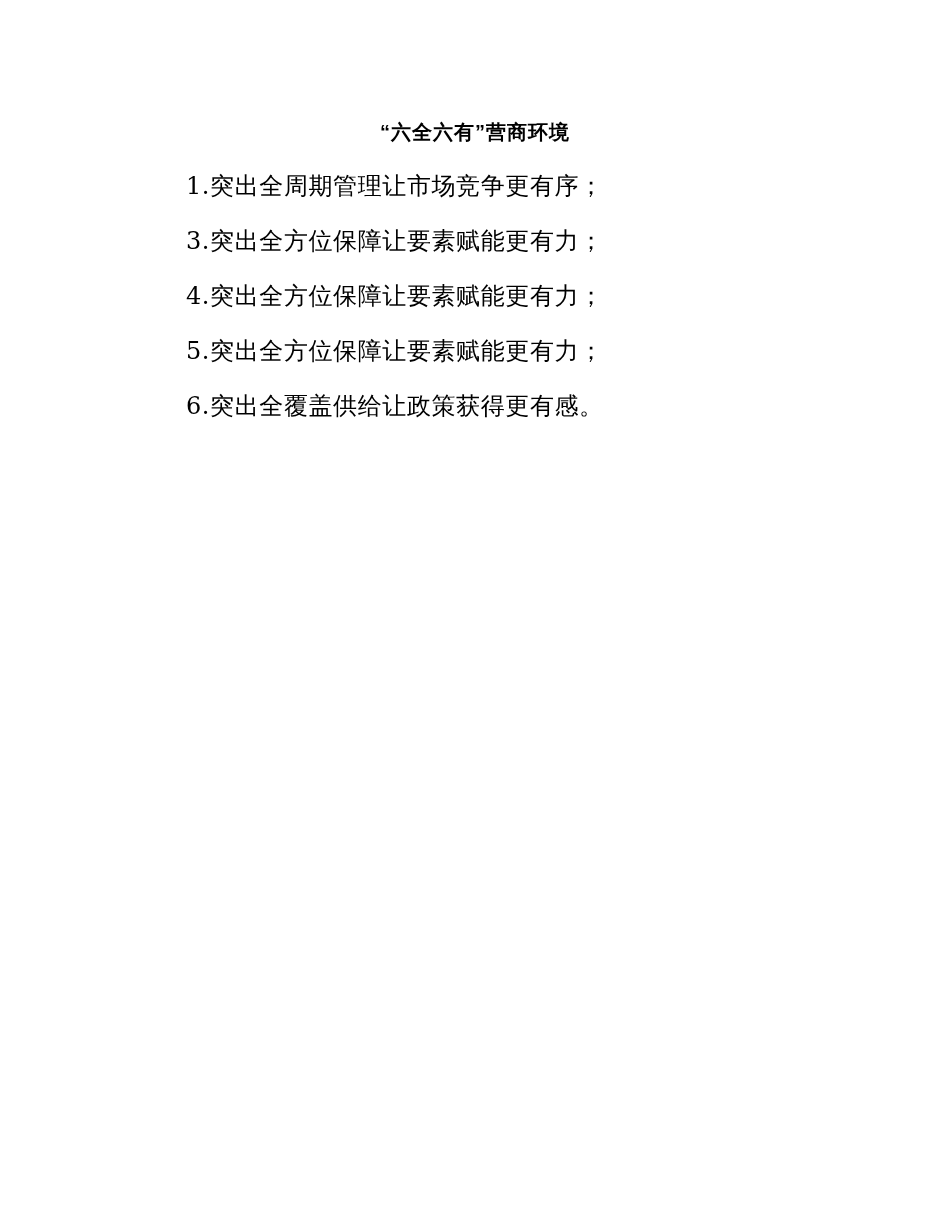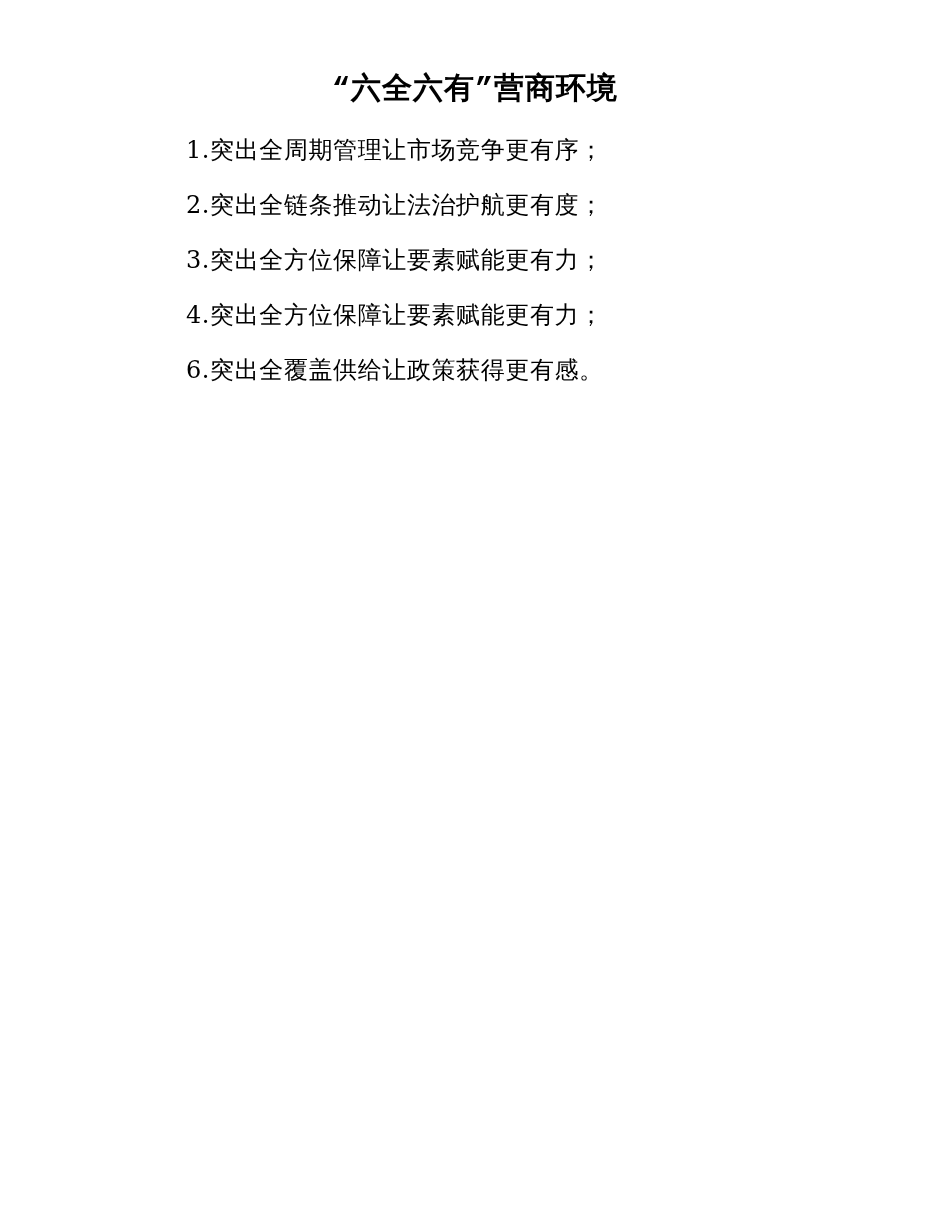--- a/index.html
+++ b/index.html
@@ -17,26 +17,26 @@
     color: #000000;
   }
   .doc-body {
     position: absolute;
     left: 0;
     top: 0;
     width: 950px;
   }
   .doc-title {
     text-align: center;
-    font-size: 30px;
+    font-size: 20px;
     font-weight: bold;
     letter-spacing: 1px;
-    margin: 72px 0 0 0;
+    margin: 120px 0 0 0;
     line-height: 1.2;
-    font-family: Liberation Mono, monospace;
+    font-family: Liberation Sans, sans-serif;
   }
   .list {
     margin: 30px 0 0 0;
     padding: 0;
     list-style: none;
   }
   .list-item {
     font-size: 24px;
     line-height: 1.0;
     margin: 0 0 31px 0;
@@ -58,27 +58,27 @@
 <div class="page">
   <div class="doc-body">
 
     <h1 class="doc-title">“六全六有”营商环境</h1>
 
     <ol class="list">
       <li class="list-item">
         <span class="item-num">1.</span><span class="item-text">突出全周期管理让市场竞争更有序；</span>
       </li>
       <li class="list-item">
-        <span class="item-num">2.</span><span class="item-text">突出全链条推动让法治护航更有度；</span>
-      </li>
-      <li class="list-item">
         <span class="item-num">3.</span><span class="item-text">突出全方位保障让要素赋能更有力；</span>
       </li>
       <li class="list-item">
         <span class="item-num">4.</span><span class="item-text">突出全方位保障让要素赋能更有力；</span>
+      </li>
+      <li class="list-item">
+        <span class="item-num">5.</span><span class="item-text">突出全方位保障让要素赋能更有力；</span>
       </li>
       <li class="list-item">
         <span class="item-num">6.</span><span class="item-text">突出全覆盖供给让政策获得更有感。</span>
       </li>
     </ol>
 
   </div>
 </div>
 
 </body></html>

